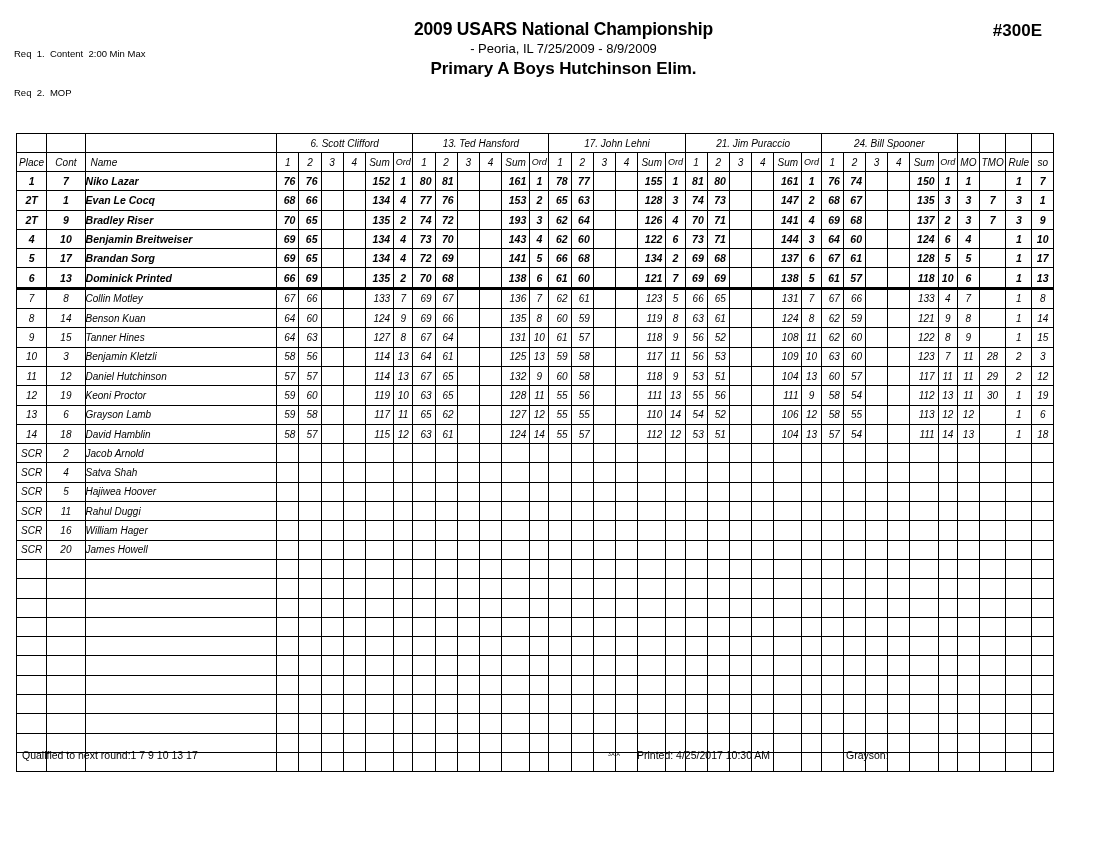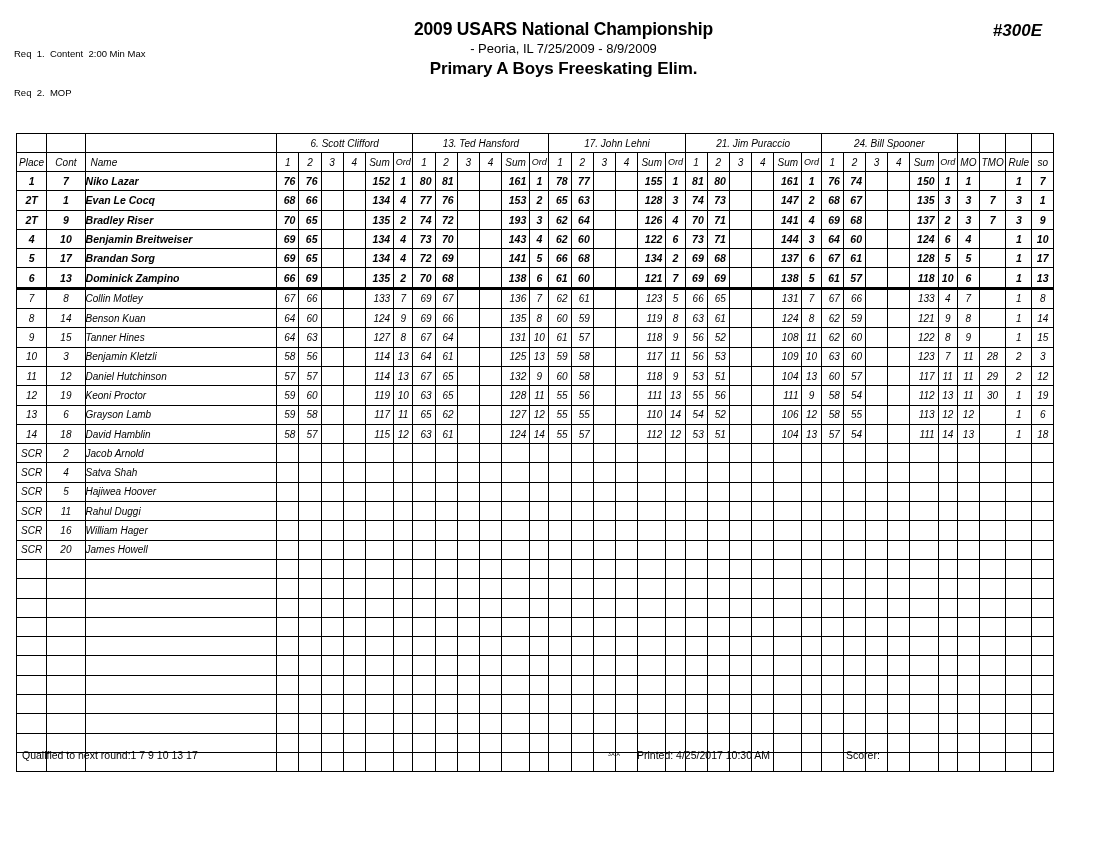--- a/index.html
+++ b/index.html
@@ -58,21 +58,20 @@
   .title-report {
     font-size: 13.5px;
     line-height: 20px;
   }
   .event-code {
     position: absolute;
     right: 58px;
     top: 21px;
     font-size: 17px;
     font-weight: bold;
-    font-style: italic;
   }
 
   
   .sheet {
     position: absolute;
     left: 16px;
     top: 133px;
     width: 1038px;
     border-collapse: collapse;
     table-layout: fixed;
@@ -150,21 +149,21 @@
 <div class="page-header">
 
   <div class="req-block">
     <div class="req-line">Req  1.  Content  2:00 Min Max</div>
     <div class="req-line">Req  2.  MOP</div>
   </div>
 
   <div class="title-block">
     <div class="title-main">2009 USARS National Championship</div>
     <div class="title-sub">- Peoria, IL  7/25/2009 - 8/9/2009</div>
-    <div class="title-event">Primary A Boys Freeskating Elim.</div>
+    <div class="title-event">Primary A Boys Hutchinson Elim.</div>
   </div>
 
   <div class="event-code">#300E</div>
 </div>
 
 <table class="sheet">
   <colgroup>
     <col style="width:30px">
     <col style="width:38px">
     <col style="width:190px">
@@ -468,21 +467,21 @@
         <td class="sum">128</td>
         <td class="ordcol">5</td>
         <td class="">5</td>
         <td class=""></td>
         <td class="">1</td>
         <td class="">17</td>
       </tr>
       <tr class="datarow qualified cutline">
         <td class="place">6</td>
         <td class="cont">13</td>
-        <td class="name">Dominick Zampino</td>
+        <td class="name">Dominick Printed</td>
         <td class="score grp-start">66</td>
         <td class="score">69</td>
         <td class="score"></td>
         <td class="score"></td>
         <td class="sum">135</td>
         <td class="ordcol">2</td>
         <td class="score grp-start">70</td>
         <td class="score">68</td>
         <td class="score"></td>
         <td class="score"></td>
@@ -1488,14 +1487,14 @@
       </tr>
     </tbody>
 </table>
 
 <div class="footer">
   <div class="f-qual">
     <span>Qualified to next round:</span><span class="nums">1 7 9 10 13 17</span>
   </div>
   <div class="f-tiny">3A'A</div>
   <div class="f-printed">Printed:  4/25/2017  10:30 AM</div>
-  <div class="f-scorer">Scorer:</div>
+  <div class="f-scorer">Grayson:</div>
 </div>
 
 </body></html>

